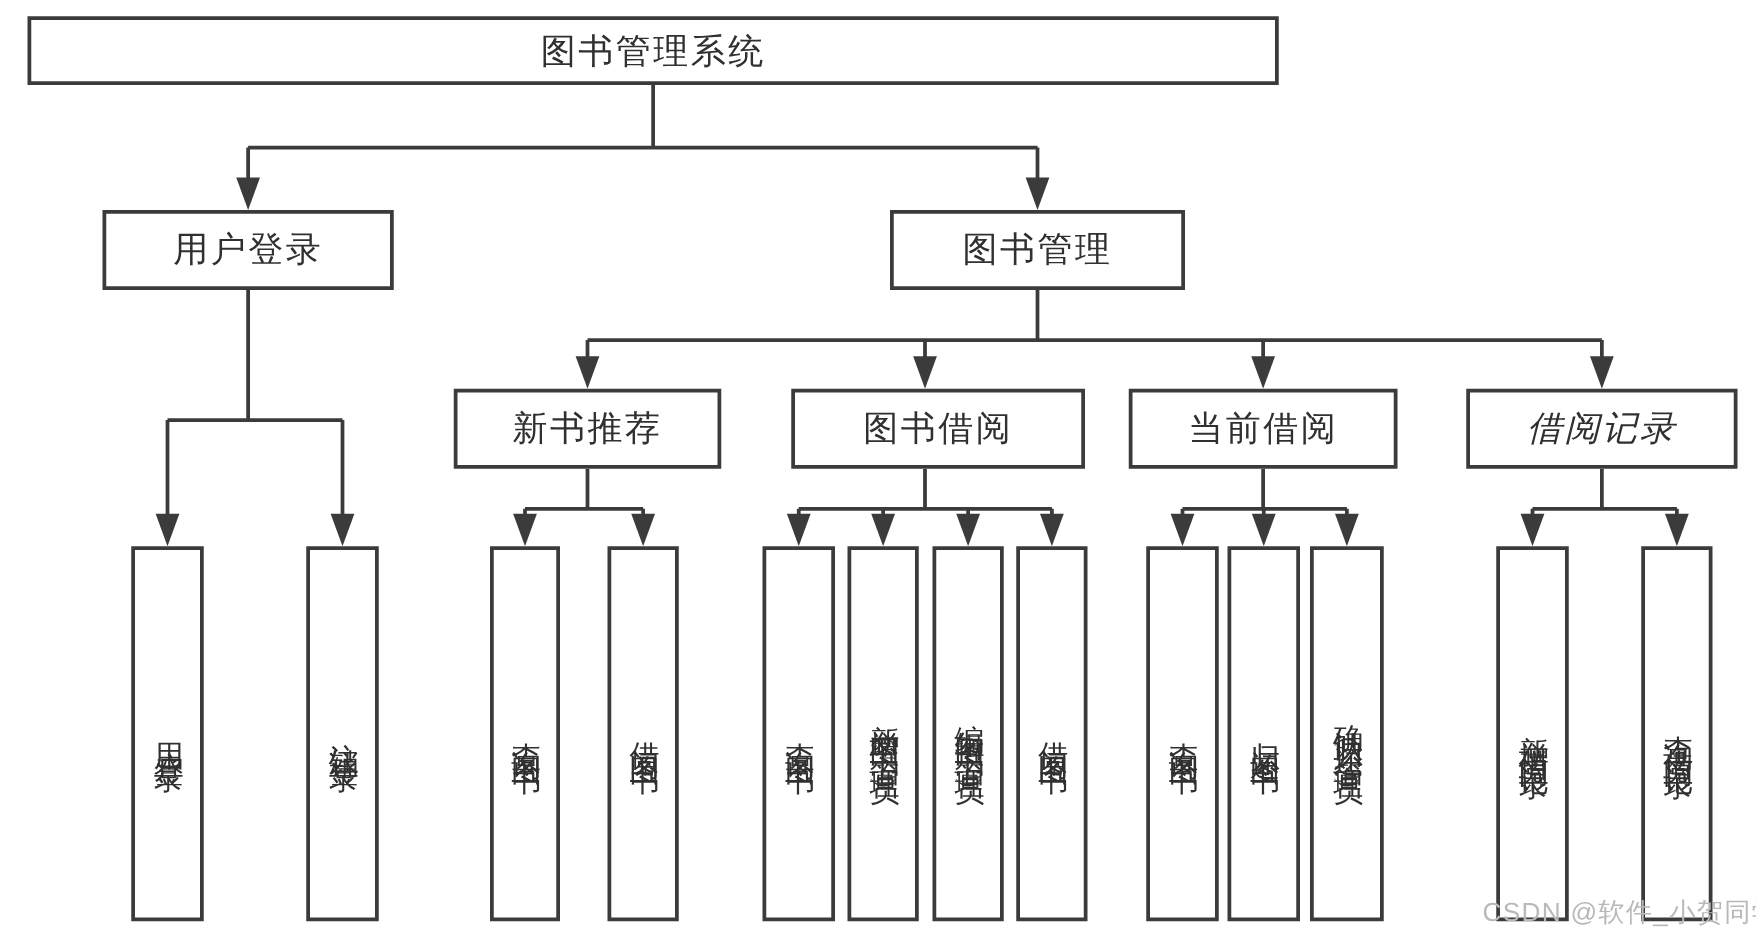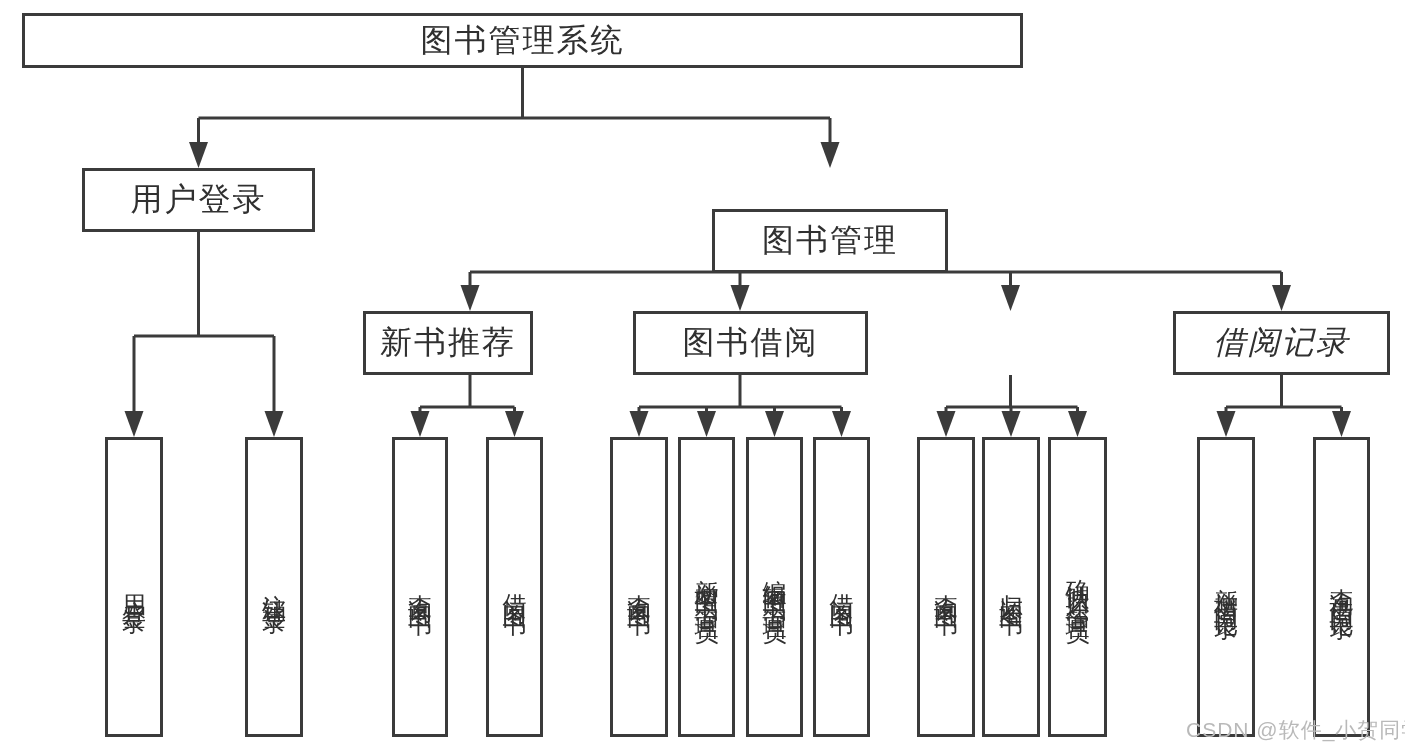--- a/index.html
+++ b/index.html
@@ -13,36 +13,36 @@
   svg.wires{position:absolute;left:0;top:0;z-index:1;}
   .node{
     position:absolute;
     box-sizing:border-box;
     background:#ffffff;
     border:3px solid #3b3b3b;
     display:flex;align-items:center;justify-content:center;
     color:#303030;
     z-index:2;
   }
-  .h-node{font-size:32px;letter-spacing:2px;}
+  .h-node{font-size:28px;letter-spacing:2px;}
   .v-node{font-size:24px;}
   .v-node .vtext{
     writing-mode:vertical-rl;
     text-orientation:mixed;
     letter-spacing:6px;
     line-height:1;
     white-space:nowrap;
   }
   
   .n-root   {left:22px;  top:13px;  width:1001px; height:55px;}
   
   .n-login  {left:82px;  top:168px; width:233px;  height:64px;}
-  .n-mgmt   {left:712px; top:168px; width:236px;  height:64px;margin-top:41px;}
-  
-  .n-l3-0   {left:363px; top:311px; width:170px;  height:64px;}
+  .n-mgmt   {left:712px; top:168px; width:236px;  height:64px;}
+  
+  .n-l3-0   {left:363px; top:311px; width:214px;  height:64px;}
   .n-l3-1   {left:633px; top:311px; width:235px;  height:64px;}
   .n-l3-2   {left:903px; top:311px; width:215px;  height:64px;}
   .n-l3-3   {left:1173px;top:311px; width:217px;  height:64px;font-style:italic;}
   
   .leaf     {top:437px;  height:300px;}
   .n-lf-0 {left:105px;  width:58px;}
   .n-lf-1 {left:245px;  width:58px;}
   .n-lf-2 {left:392px;  width:56px;}
   .n-lf-3 {left:486px;  width:57px;}
   .n-lf-4 {left:610px;  width:58px;}
@@ -148,20 +148,23 @@
   <div class="node h-node n-mgmt">
     <span>图书管理</span>
   </div>
 
   <div class="node h-node n-l3-0">
     <span>新书推荐</span>
   </div>
   <div class="node h-node n-l3-1">
     <span>图书借阅</span>
   </div>
+  <div class="node h-node n-l3-2">
+    <span>当前借阅</span>
+  </div>
   <div class="node h-node n-l3-3">
     <span>借阅记录</span>
   </div>
 
   <div class="node v-node leaf n-lf-0">
     <span class="vtext">用户登录</span>
   </div>
   <div class="node v-node leaf n-lf-1">
     <span class="vtext">注销登录</span>
   </div>

